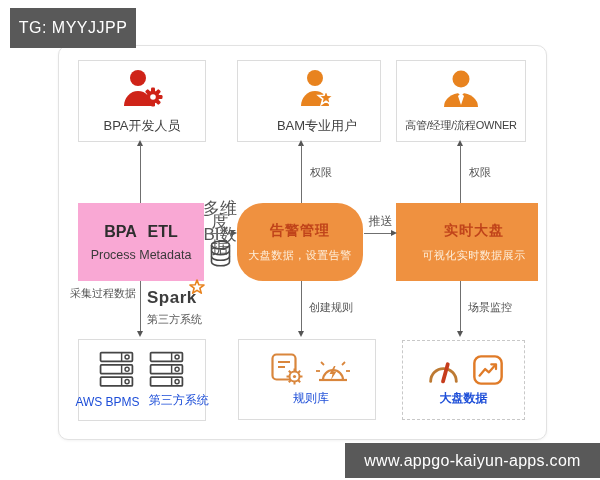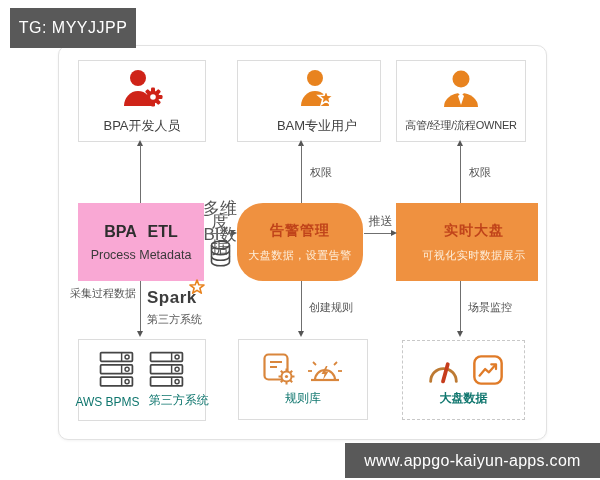--- a/index.html
+++ b/index.html
@@ -23,21 +23,21 @@
   .actor-label.small{font-size:11px;letter-spacing:-.2px;}
 
   .gray-box{background:#f9a8d4;}
   .gray-title{font-size:16px;font-weight:bold;color:#2e2e2e;word-spacing:7px;}
   .gray-sub{font-size:12.5px;color:#3a3a3a;margin-top:7px;}
 
   .orange-box{background:#ef9140;}
   .ob-title{font-size:14px;font-weight:bold;color:#c0441a;letter-spacing:1px;}
   .ob-sub{font-size:11px;color:#fdeeda;margin-top:8px;letter-spacing:.5px;white-space:nowrap;}
 
-  .store-label{font-size:12px;color:#0f766e;white-space:nowrap;}
+  .store-label{font-size:12px;color:#1d4ed8;white-space:nowrap;}
   .icon-row{display:flex;align-items:flex-end;gap:14px;}
   .dashed{border:1px dashed #c8c8c8;background:#fff;font-weight:bold;}
 
   
   .vline{width:1px;background:#6f6f6f;}
   .hline{height:1px;background:#6f6f6f;}
   .ah-up{width:0;height:0;border-left:3.5px solid transparent;border-right:3.5px solid transparent;border-bottom:6px solid #555;}
   .ah-down{width:0;height:0;border-left:3.5px solid transparent;border-right:3.5px solid transparent;border-top:6px solid #555;}
   .ah-right{width:0;height:0;border-top:3.5px solid transparent;border-bottom:3.5px solid transparent;border-left:6px solid #555;}
   .elabel{font-size:11px;color:#565656;white-space:nowrap;}
@@ -153,21 +153,21 @@
           </g>
         </svg>
       </span>
     </div>
     <div class="icon-row" style="gap:9px;">
       <div class="store-label">AWS BPMS</div>
       <div class="store-label">第三方系统</div>
     </div>
   </div>
 
-  <div class="abs node wnode" style="left:238px;top:339px;width:128px;height:79px;">
+  <div class="abs node wnode" style="left:238px;top:339px;width:128px;height:79px;padding-left:8px;">
     <div class="icon-row" style="gap:10px;">
       <span>
         <svg width="34" height="34" viewBox="0 0 34 34">
           <rect x="2.5" y="2.5" width="23" height="25" rx="4" fill="none" stroke="#d9863c" stroke-width="2.2"></rect>
           <line x1="8" y1="10" x2="20" y2="10" stroke="#d9863c" stroke-width="2"></line>
           <line x1="8" y1="15" x2="15" y2="15" stroke="#d9863c" stroke-width="2"></line>
           <g transform="translate(24.5,24.5)">
             <g stroke="#d9863c" stroke-width="2">
               <line x1="0" y1="-8" x2="0" y2="8"></line>
               <line x1="-8" y1="0" x2="8" y2="0"></line>

